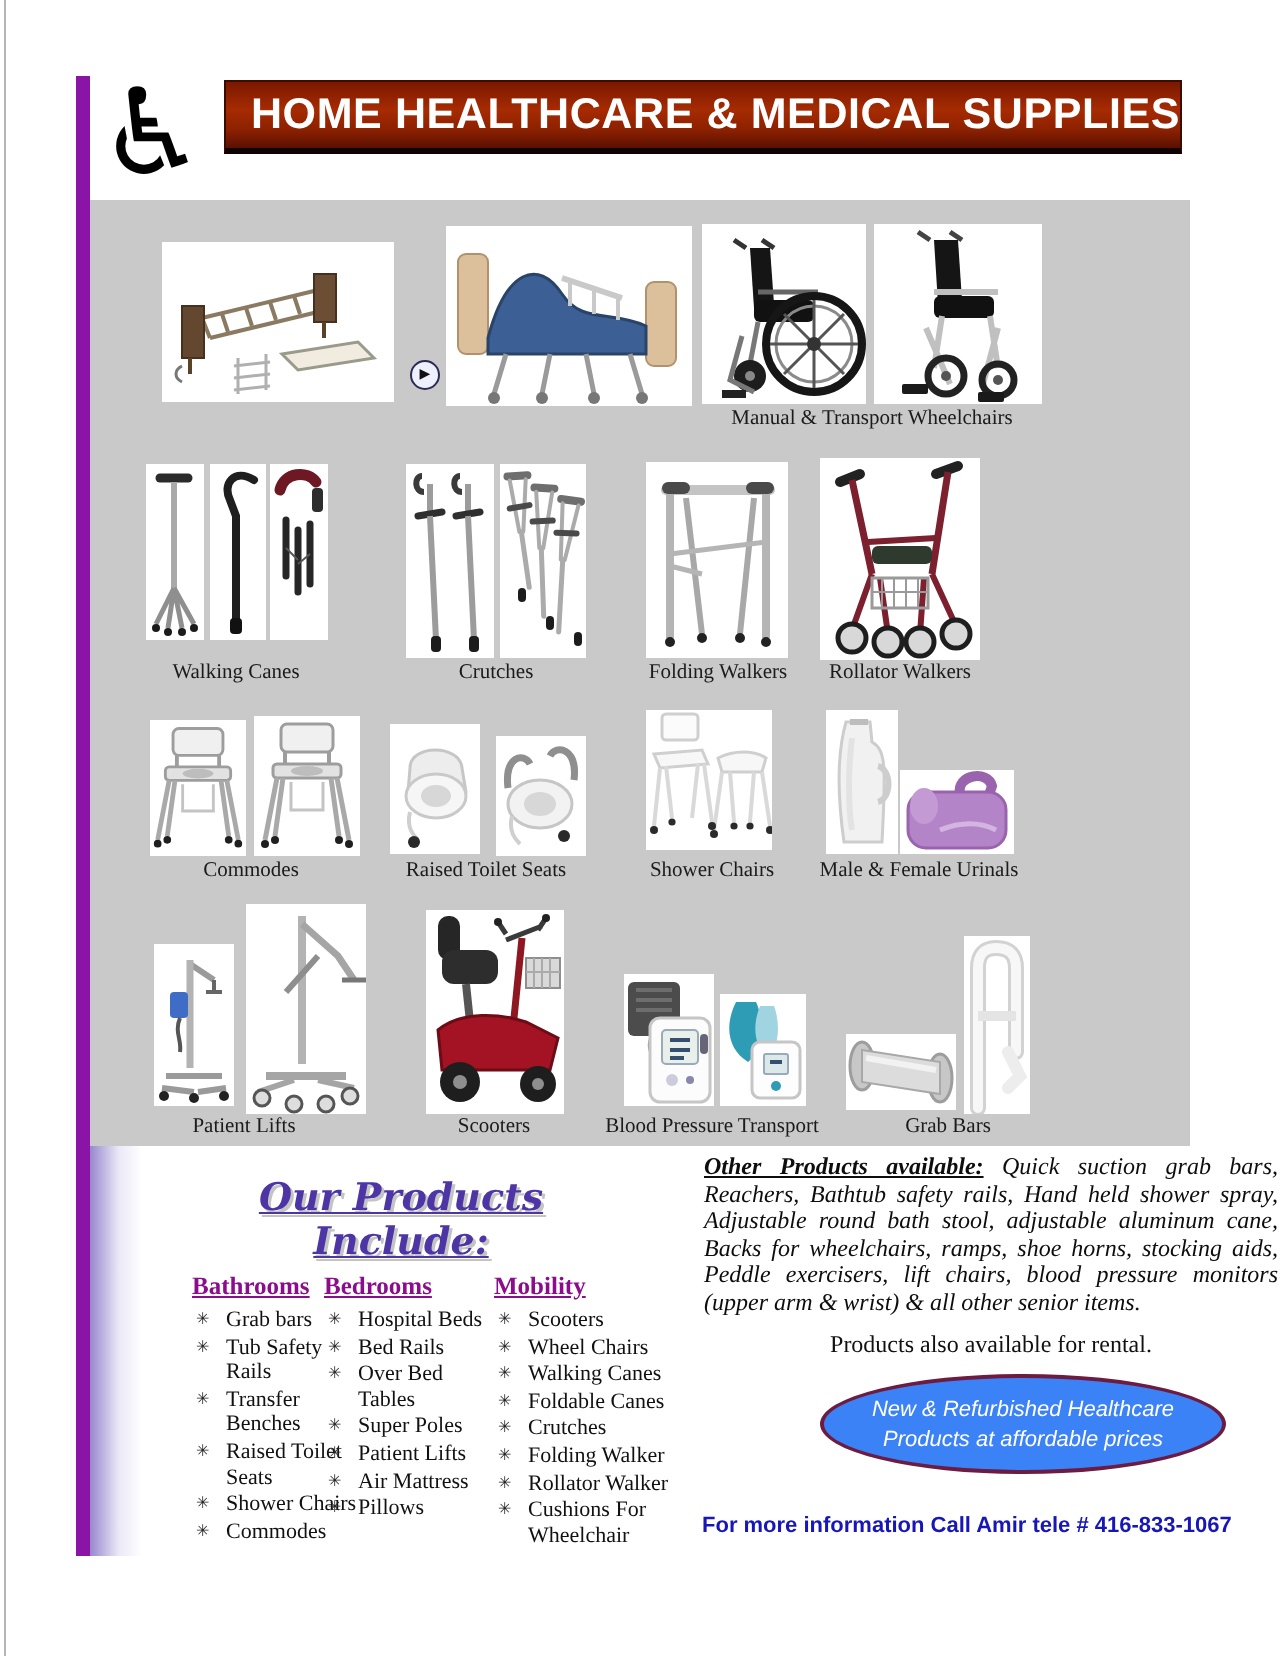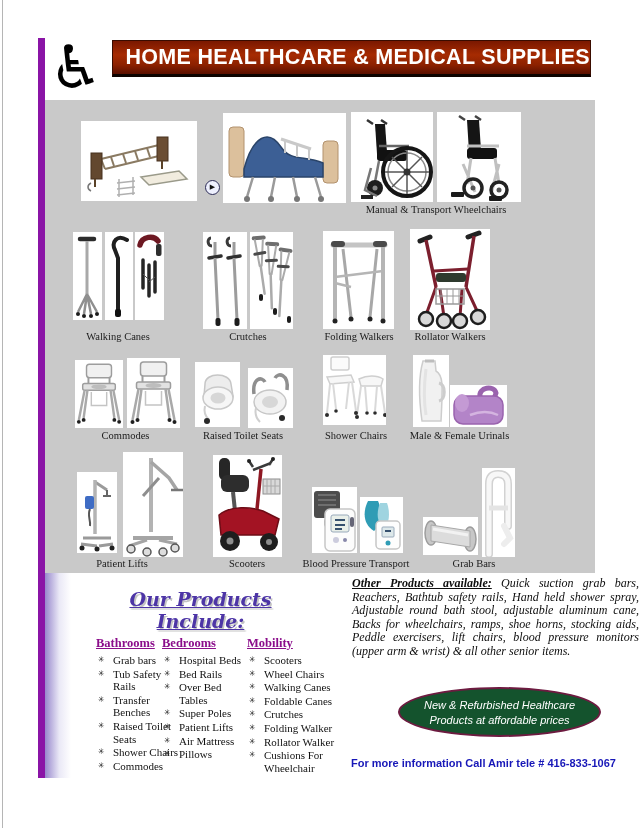--- a/index.html
+++ b/index.html
@@ -43,22 +43,22 @@
   .col-list { list-style:none; }
   .col-item { display:grid; grid-template-columns:17px auto; font-size:11px; line-height:12.6px; margin-bottom:1px; color:#111; }
   .bullet { font-size:8px; line-height:12px; color:#222; padding-left:2px; font-family:"DejaVu Sans","Liberation Sans",sans-serif; }
 
   .other-products { position:absolute; left:352px; top:577px; width:287px;
     font-family:"Liberation Serif", serif; font-style:italic; font-size:12px; line-height:13.6px;
     color:#0d0d0d; text-align:justify; }
   .other-products .lead { font-weight:bold; text-decoration:underline; }
   .rental-note { position:absolute; left:352px; top:665px; width:287px; text-align:center;
     font-family:"Liberation Serif", serif; font-size:12px; color:#111; }
-  .badge-oval { position:absolute; left:398px; top:687px; width:203px; height:50px;
-    background:#14532d; border:2.5px solid #6d1b40; border-radius:50%;
+  .badge-oval { position:absolute; left:410px; top:687px; width:203px; height:50px;
+    background:#3b82f6; border:2.5px solid #6d1b40; border-radius:50%;
     color:#fff; font-style:italic; font-size:11px; line-height:14.5px; text-align:center;
     padding-top:9px; font-family:"Liberation Sans",sans-serif; }
   .contact-line { position:absolute; left:351px; top:757px; width:289px; white-space:nowrap;
     font-family:"Liberation Sans",sans-serif; font-weight:bold; font-size:11px; color:#1717b8; }
 </style>
 </head>
 <body>
 
 <div class="page">
   <div class="page-edge"></div>
@@ -578,20 +578,21 @@
 
         <li class="col-item">
           <span class="bullet">✳</span>
           <span>Cushions For Wheelchair</span>
         </li>
       </ul>
   </div>
 
   <div class="other-products"><span class="lead">Other Products available:</span><span> Quick suction grab bars, Reachers, Bathtub safety rails, Hand held shower spray, Adjustable round bath stool, adjustable aluminum cane, Backs for wheelchairs, ramps, shoe horns, stocking aids, Peddle exercisers, lift chairs,  blood pressure monitors (upper arm &amp; wrist) &amp; all other senior items.</span></div>
 
+  <div class="rental-note">Products also available for rental.</div>
 
   <div class="badge-oval">
     <div>New &amp; Refurbished Healthcare</div>
     <div>Products at affordable  prices</div>
   </div>
 
   <div class="contact-line">For more information Call Amir tele #  416-833-1067</div>
 </div>
 
 </body></html>

